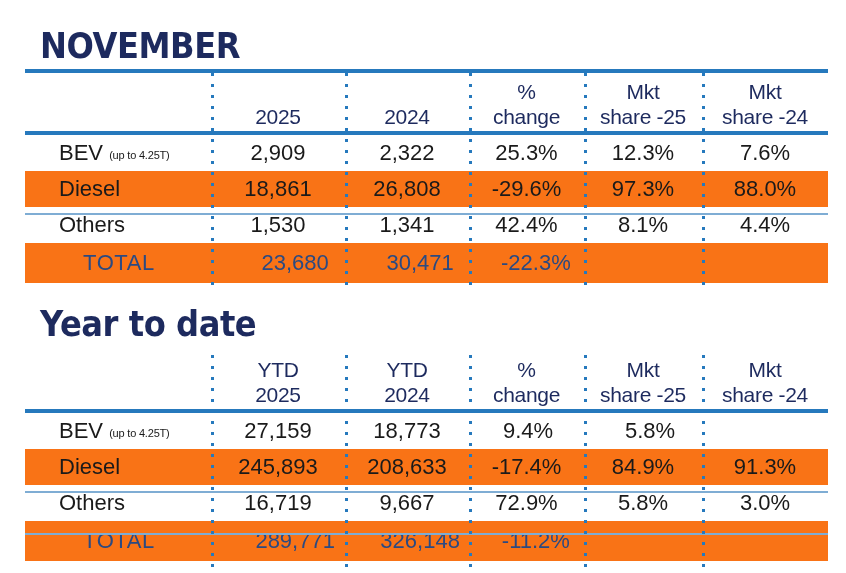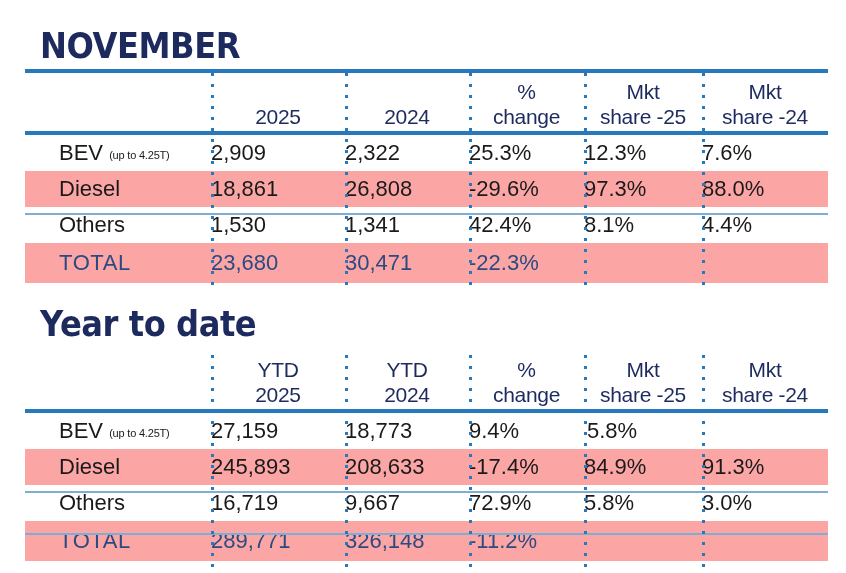--- a/index.html
+++ b/index.html
@@ -68,28 +68,29 @@
   }
 
   
   .row {
     position: relative;
     display: flex;
     align-items: center;
     width: 803px;
     box-sizing: border-box;
   }
-  .row.shaded { background: #fca5a5; }
+  .row.shaded { background: #f97316; }
   .row.header { height: 58px; align-items: flex-end; padding-bottom: 2px; }
   .row.body   { height: 36px; }
   .row.total  { height: 40px; }
 
   
   .cell {
     box-sizing: border-box;
+    text-align: center;
     font-family: "Liberation Sans", sans-serif;
     color: #1a1a1a;
     font-size: 22px;
     white-space: nowrap;
     overflow: visible;
   }
   .cell.label {
     width: 186px;
     text-align: left;
     padding-left: 34px;
@@ -109,20 +110,21 @@
     letter-spacing: -0.3px;
   }
   .row.header .cell.label { color: transparent; }
 
   .row.total .cell {
     color: #2b4a82;
     font-size: 22px;
   }
   .row.total .cell.label {
     letter-spacing: 0.6px;
+    margin-left: 24px;
   }
 
   .sub {
     font-size: 11px;
     letter-spacing: -0.2px;
     position: relative;
     top: -1px;
   }
 
   

